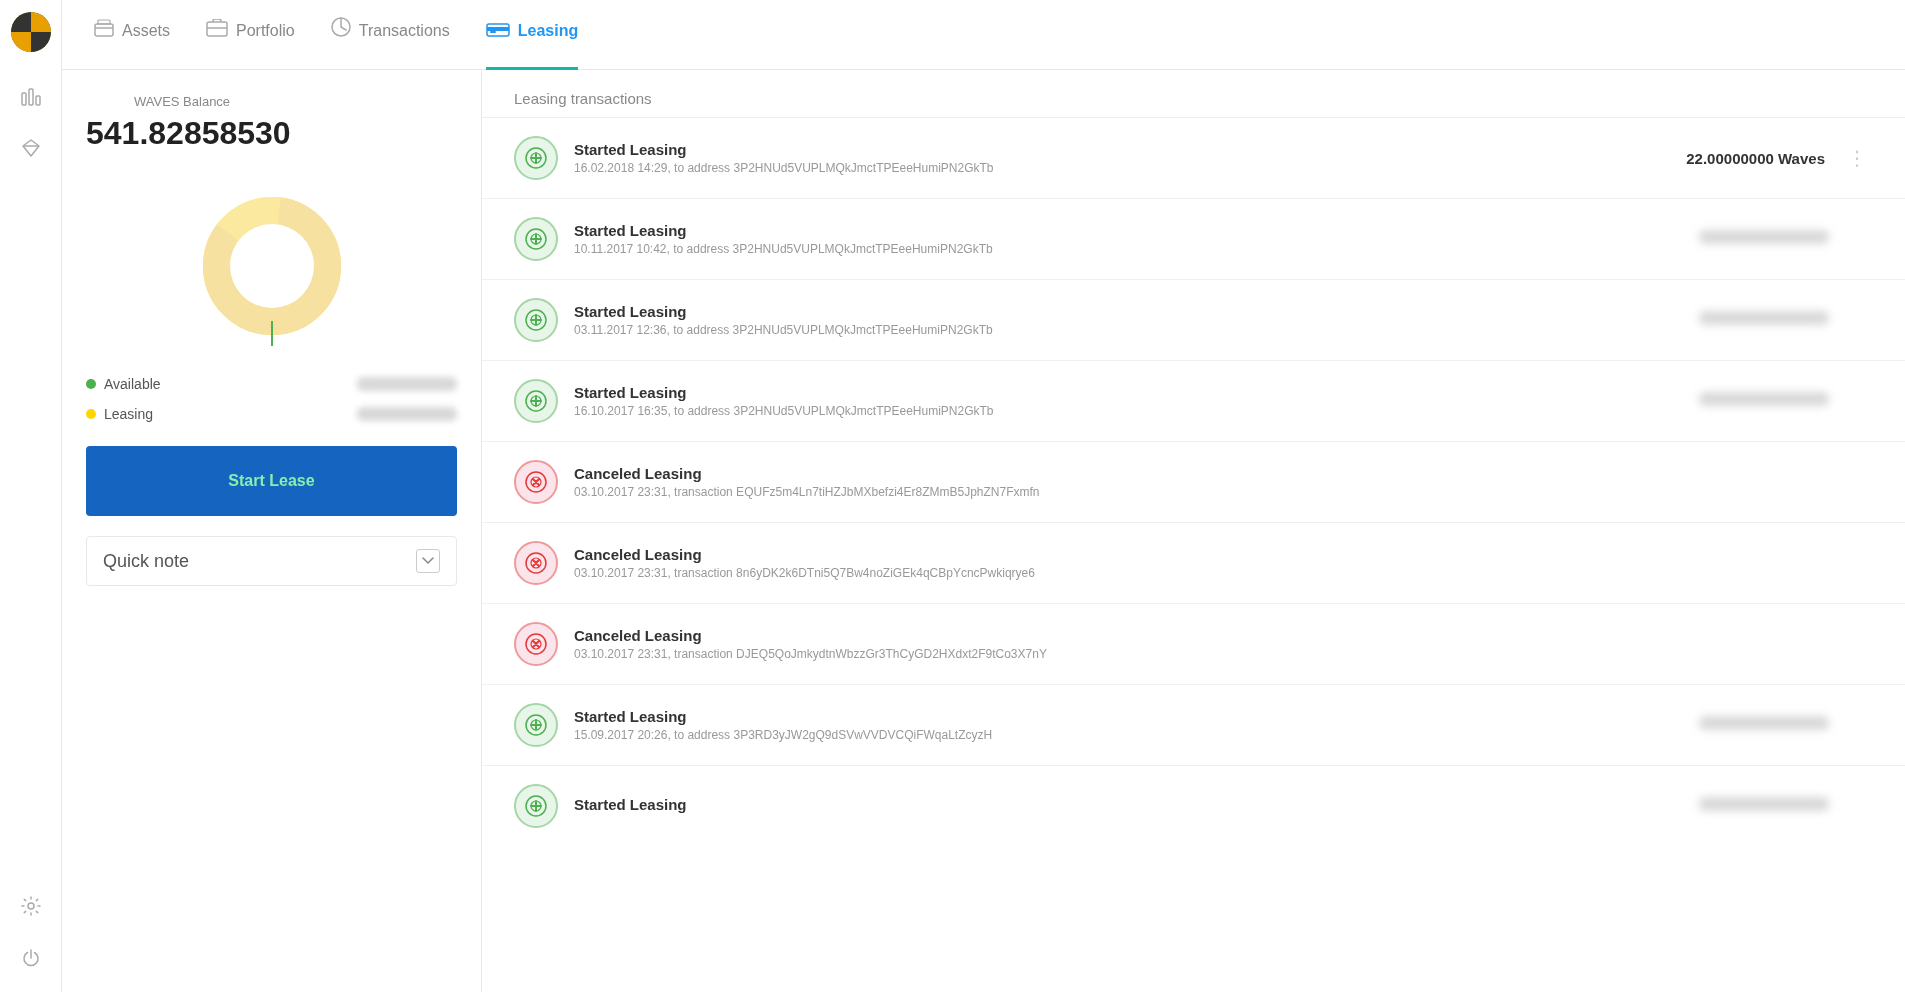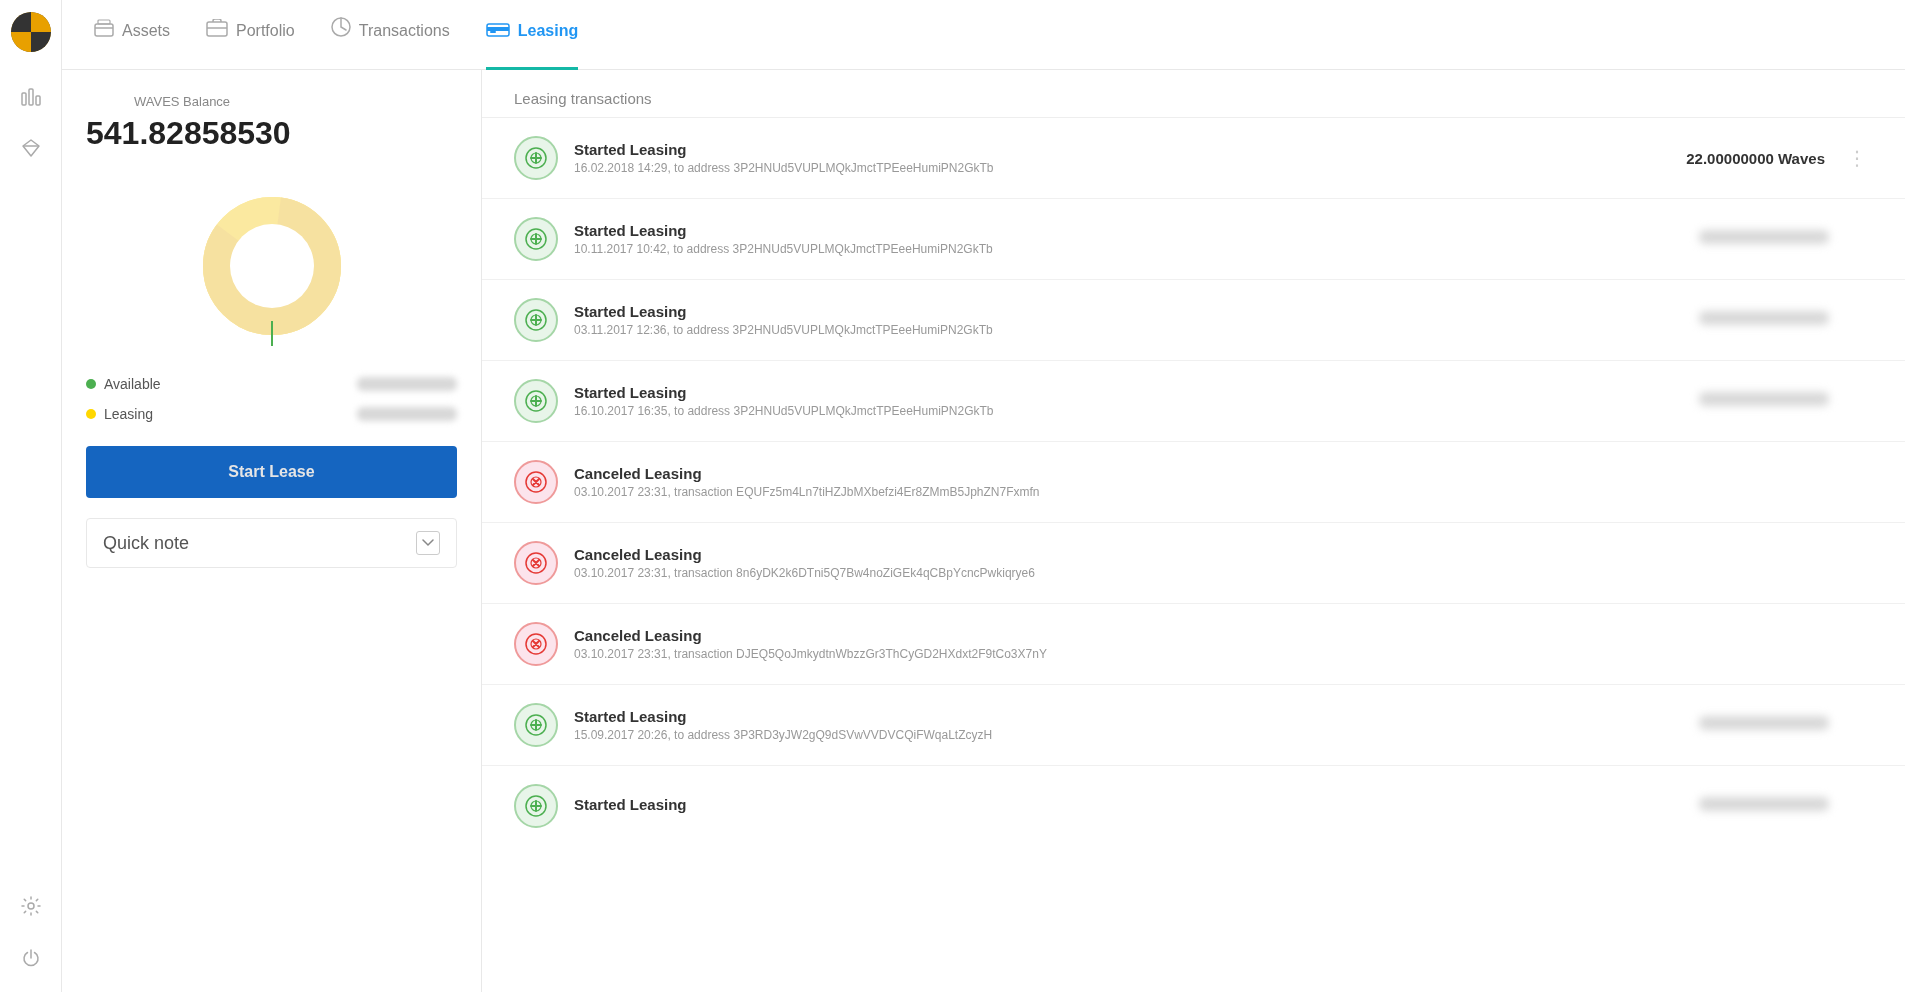--- a/index.html
+++ b/index.html
@@ -147,24 +147,24 @@
       background: #d8d8d8;
       border-radius: 6px;
       height: 14px;
       width: 100px;
       filter: blur(3px);
     }
 
     
     .start-lease-btn {
       background: #1565C0;
-      color: #e5e5e5;
+      color: #86efac;
       border: none;
       border-radius: 4px;
-      padding: 17px;
+      padding: 26px;
       font-size: 16px;
       font-weight: 600;
       cursor: pointer;
       width: 100%;
       margin-bottom: 20px;
     }
 
     
     .quick-note-section {
       border: 1px solid #e8e8e8;

